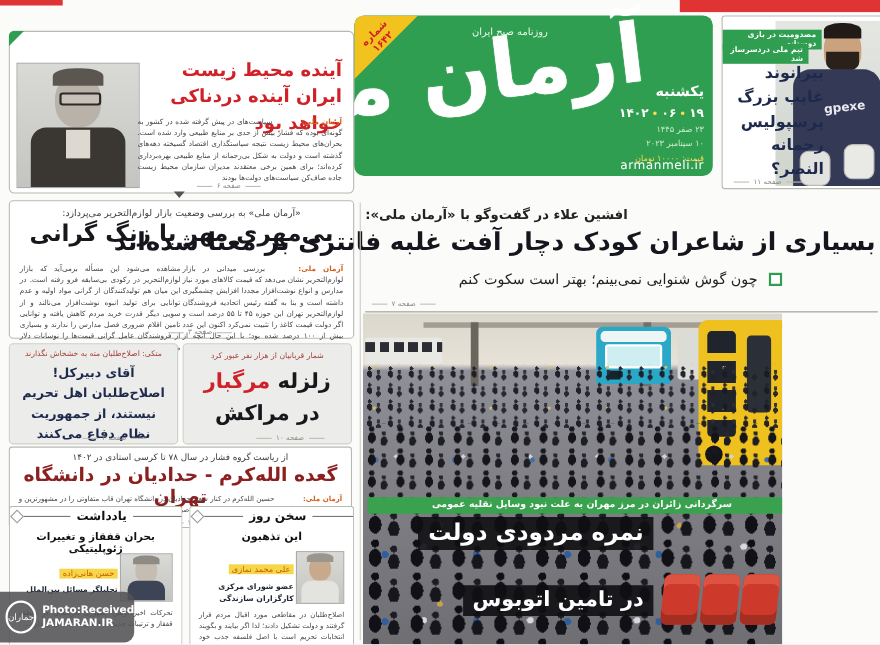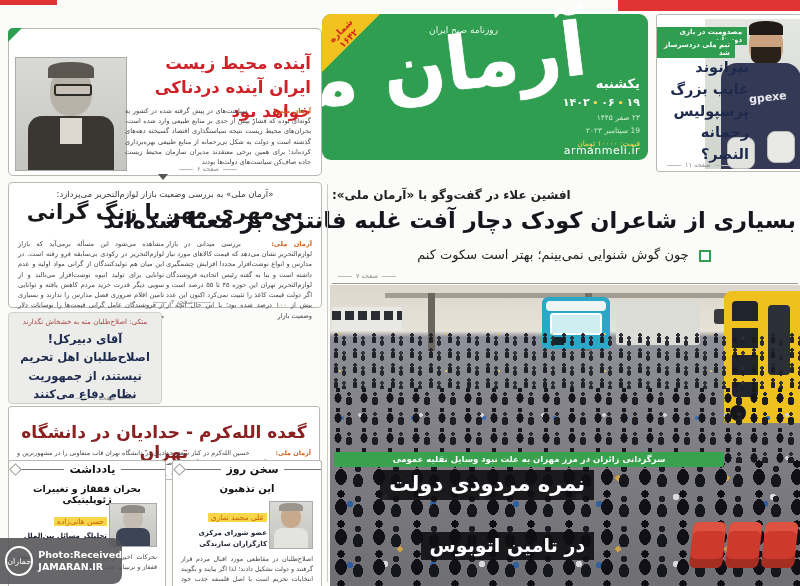--- a/index.html
+++ b/index.html
@@ -32,21 +32,21 @@
   .portrait{background:linear-gradient(180deg,#d9d9d6,#c4c4c0);border:1px solid #aaa;position:absolute;overflow:hidden;}
   .corner-green{position:absolute;left:-1px;top:-1px;width:14px;height:14px;background:#2f9e50;
                 clip-path:polygon(0 0,100% 0,0 100%);border-top-left-radius:5px;}
   
   .sec-head{position:absolute;left:0;right:0;top:0;height:16px;display:flex;align-items:center;}
   .sec-head .ln{flex:1;height:1px;background:#777;}
   .sec-head .lbl{font-size:11px;font-weight:bold;color:#111;padding:0 6px;}
   .sec-head .dia{width:7px;height:7px;background:#fff;border:1.5px solid #9a9a95;transform:rotate(45deg);margin-left:2px;}
   .hl-name{background:#f7d64a;color:#c45f00;font-weight:normal;font-size:7.5px;padding:0 3px;display:inline-block;}
   
-  #photo{left:330px;top:285px;width:470px;height:301px;background:linear-gradient(180deg,#dcd7cc 0,#e7e2d8 46px,#90909a 52px,#84848a 120px,#6e6e73 100%);overflow:hidden;}
+  #photo{left:330px;top:285px;width:381px;height:301px;background:linear-gradient(180deg,#dcd7cc 0,#e7e2d8 46px,#90909a 52px,#84848a 120px,#6e6e73 100%);overflow:hidden;}
   .crowd{position:absolute;left:0;right:0;}
   .c1{background-image:
       radial-gradient(circle 2.2px at 6px 4px,#23232b 85%,transparent 86%),
       radial-gradient(ellipse 3.5px 4.5px at 6px 9px,#1b1b22 70%,transparent 71%),
       radial-gradient(circle 2px at 14px 7px,#2e2e36 85%,transparent 86%),
       radial-gradient(ellipse 3px 4px at 14px 12px,#222229 70%,transparent 71%),
       radial-gradient(circle 1.6px at 10px 3px,#d9c063 90%,transparent 91%);
       background-size:19px 15px,19px 15px,19px 15px,19px 15px,53px 37px;}
   .c2{background-image:
       radial-gradient(circle 3px at 8px 5px,#18181f 80%,transparent 81%),
@@ -94,21 +94,21 @@
     <div id="mast-issue">
       <span>شماره</span><br>
       <span>۱۶۴۲</span>
     </div>
     <div id="mast-tagline">روزنامه صبح ایران</div>
     <div class="mast-date" style="top:62px;font-size:13px;font-weight:bold;">یکشنبه</div>
     <div class="mast-date" style="top:82px;font-size:11px;font-weight:bold;">
       <span>۱۹</span><span class="dotsep">۰۶</span><span class="dotsep">۱۴۰۲</span>
     </div>
     <div class="mast-date" style="top:99px;font-size:7.5px;color:#cdeccd;">۲۳ صفر ۱۴۴۵</div>
-    <div class="mast-date" style="top:112px;font-size:7.5px;color:#cdeccd;">19 سپتامبر ۲۰۲۳</div>
+    <div class="mast-date" style="top:112px;font-size:7.5px;color:#cdeccd;">۱۰ سپتامبر ۲۰۲۳</div>
     <div class="mast-date" style="top:125px;font-size:7.5px;color:#ffd94d;">قیمت: ۱۰۰۰۰ تومان</div>
     <div class="mast-date" dir="ltr" style="top:128px;right:8px;top:130px;font-size:11px;letter-spacing:.5px;">armanmeli.ir</div>
   </div>
 
   <div class="box" style="left:656px;top:14px;width:144px;height:156px;border-radius:3px;">
     <div id="gk">
       <div class="abs" style="right:18px;top:6px;width:34px;height:40px;background:#caa27e;border-radius:45% 45% 40% 40%;"></div>
       <div class="abs" style="right:18px;top:2px;width:34px;height:14px;background:#221a16;border-radius:45% 45% 0 0;"></div>
       <div class="abs" style="right:20px;top:28px;width:30px;height:18px;background:#2b211b;border-radius:0 0 45% 45%;"></div>
       <div class="abs" style="right:0px;top:44px;width:80px;height:106px;background:#343a56;border-radius:16px 16px 0 0;"></div>
@@ -206,22 +206,31 @@
       <span class="ovl-line" style="font-size:19px;">در تامین اتوبوس</span>
       <span class="ovl-line" style="font-size:18px;">برای بازگشت زائران اربعین</span>
     </div>
   </div>
 
   <div class="graybox" style="left:8px;top:312px;width:152px;height:90px;">
     <div class="abs" style="left:0;right:0;top:5px;text-align:center;font-size:7px;color:#a8403a;">متکی: اصلاح‌طلبان مته به خشخاش نگذارند</div>
     <div class="navy-head abs" style="left:8px;right:8px;top:17px;font-size:11.5px;text-align:center;line-height:1.6;">آقای دبیرکل! اصلاح‌طلبان اهل تحریم نیستند، از جمهوریت نظام دفاع می‌کنند</div>
     <div class="pgmark abs" style="left:62px;bottom:1px;">صفحه ۲</div>
   </div>
+  <div class="graybox" style="left:166px;top:312px;width:152px;height:90px;">
+    <div class="abs" style="left:0;right:0;top:6px;text-align:center;font-size:7px;color:#a8403a;">شمار قربانیان از هزار نفر عبور کرد</div>
+    <div class="abs" style="left:0;right:0;top:20px;text-align:center;font-size:19px;font-weight:bold;color:#17171c;line-height:1.55;">
+      <span>زلزله </span><span style="color:#cf2127;">مرگبار</span><br>
+      <span>در مراکش</span>
+    </div>
+    <div class="pgmark abs" style="left:62px;bottom:1px;">صفحه ۱۰</div>
+  </div>
 
   <div class="box" style="left:8px;top:406px;width:310px;height:72px;border-radius:3px;">
+    <div class="kicker abs" style="left:0;right:0;top:4px;font-size:8px;">از ریاست گروه فشار در سال ۷۸ تا کرسی استادی در ۱۴۰۲</div>
     <div class="maroon-head abs" style="left:0;right:0;top:15px;text-align:center;font-size:17px;">گعده الله‌کرم - حدادیان در دانشگاه تهران</div>
     <div class="abs justify" style="left:8px;right:8px;top:42px;font-size:6.4px;">
       <span class="lead">آرمان ملی:</span>
       <span>حسین الله‌کرم در کنار سعید حدادیان در دانشگاه تهران قاب متفاوتی را در مشهورترین و قدیمی‌ترین دانشگاه ایران می‌سازد؛ دانشگاهی که صبغه دانشگاهی‌اش متفاوت با اکثر اساتیدش است: یکی مداح و دیگری رئیس سابق گروه فشار!</span>
     </div>
     <div class="pgmark abs" style="left:140px;bottom:0px;">صفحه ۲</div>
   </div>
 
   <div class="abs" style="left:8px;top:460px;width:156px;height:126px;border:1px solid #b9b9b4;border-bottom:none;background:#fff;border-radius:3px 3px 0 0;">
     <div class="sec-head">

